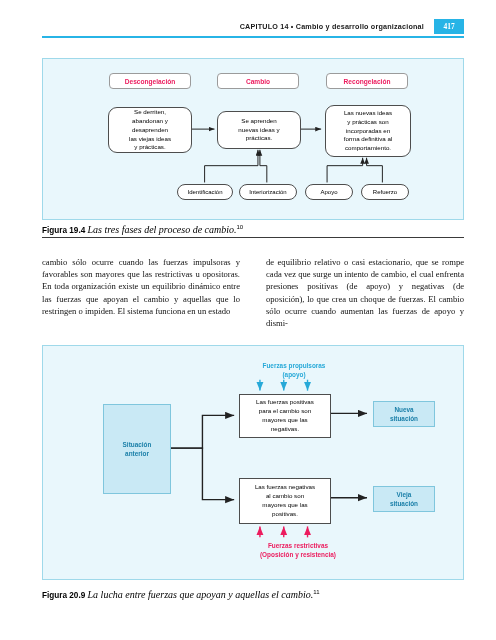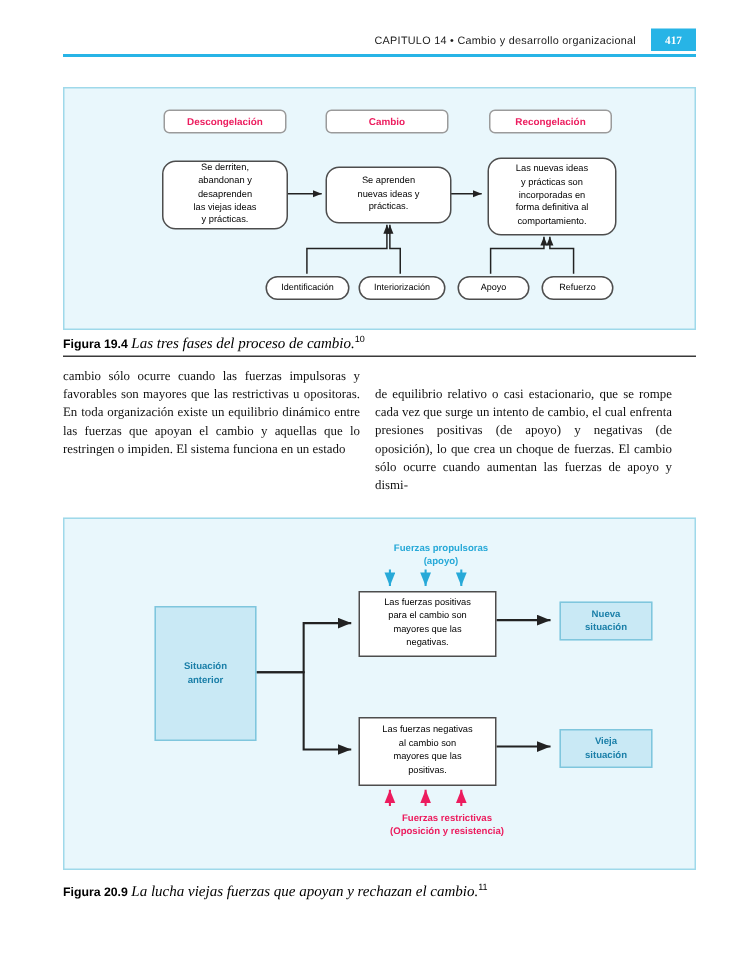--- a/index.html
+++ b/index.html
@@ -23,21 +23,21 @@
     left: 42px;
     right: 32px;
     height: 22px;
   }
   .header-text {
     position: absolute;
     right: 40px;
     top: 0;
     font-family: "Liberation Sans", sans-serif;
     font-size: 7.2px;
-    font-weight: normal;
+    font-weight: bold;
     letter-spacing: 0.2px;
     color: #1a1a1a;
     white-space: nowrap;
   }
   .header-page-badge {
     position: absolute;
     right: 0;
     top: -3px;
     width: 30px;
     height: 15px;
@@ -195,22 +195,22 @@
   
   .body-col {
     position: absolute;
     font-family: "Liberation Serif", serif;
     font-size: 8.6px;
     line-height: 1.42;
     text-align: justify;
     color: #111;
     hyphens: manual;
   }
-  #col-left  { left: 42px;  top: 244px; width: 198px; }
-  #col-right { left: 250px; top: 256px; width: 198px; }
+  #col-left  { left: 42px;  top: 256px; width: 198px; }
+  #col-right { left: 266px; top: 256px; width: 198px; }
 
   svg.overlay {
     position: absolute;
     left: 0; top: 0;
     width: 100%;
     height: 100%;
     pointer-events: none;
   }
 </style>
 </head>
@@ -316,14 +316,14 @@
 mayores que las
 positivas.</div>
   <div class="node blue-fill" id="f2-right-top">Nueva
 situación</div>
   <div class="node blue-fill" id="f2-right-bot">Vieja
 situación</div>
 </div>
 
 <div class="fig-caption" id="caption-2">
   <span class="lbl">Figura 20.9</span>
-  <span class="txt">La lucha viejas fuerzas que apoyan y rechazan el cambio.</span><span class="sup">11</span>
+  <span class="txt">La lucha entre fuerzas que apoyan y aquellas el cambio.</span><span class="sup">11</span>
 </div>
 
 </body></html>

